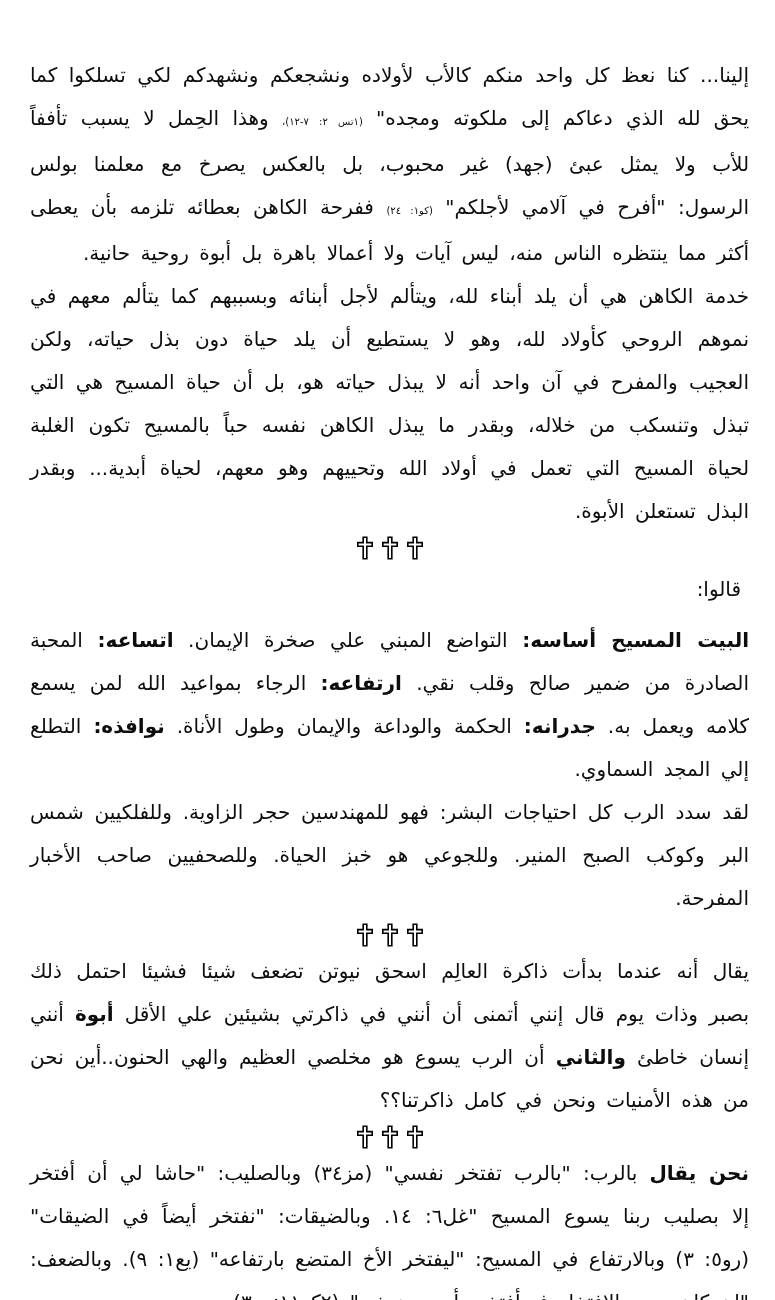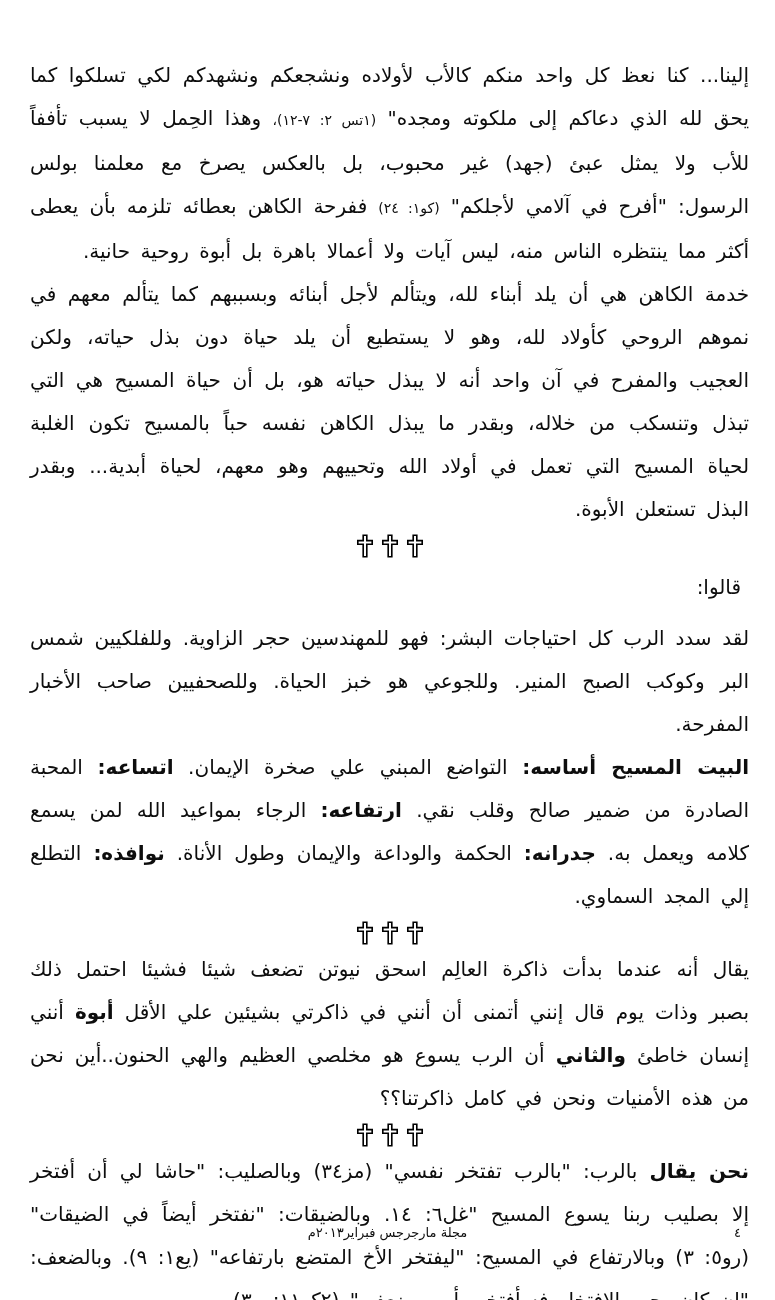--- a/index.html
+++ b/index.html
@@ -23,21 +23,21 @@
   .para {
     margin: 0;
     font-size: 20px;
     line-height: 43px;
     text-align: justify;
     text-align-last: start;
     -moz-text-align-last: start;
     word-spacing: 4px;
   }
   .para b { font-weight: bold; }
-  .para .cite { font-size: 14px; }
+  .para .cite { font-size: 10px; }
   .lead-line {
     margin: 8px;
     font-size: 20px;
     line-height: 43px;
     text-align: right;
   }
   .sep {
     height: 24px;
     margin: 3px 0;
     display: flex;
@@ -87,23 +87,23 @@
       </span>
       <span class="cross">
         <svg width="18" height="24" viewBox="0 0 20 26">
             <path d="M8 1 h4 v6 h6 v4 h-6 v14 h-4 v-14 h-6 v-4 h6 z" fill="#ffffff" stroke="#000000" stroke-width="1.8"></path>
           </svg>
       </span>
     </div>
 
     <p class="lead-line">قالوا:</p>
 
+    <p class="para"><b>البيت المسيح أساسه:</b><span> التواضع المبني علي صخرة الإيمان. </span><b>اتساعه:</b><span> المحبة الصادرة من ضمير صالح وقلب نقي. </span><b>ارتفاعه:</b><span> الرجاء بمواعيد الله لمن يسمع كلامه ويعمل به. </span><b>جدرانه:</b><span> الحكمة والوداعة والإيمان وطول الأناة. </span><b>نوافذه:</b><span> التطلع إلي المجد السماوي.</span></p>
+
     <p class="para"><span>لقد سدد الرب كل احتياجات البشر: فهو للمهندسين حجر الزاوية. وللفلكيين شمس البر وكوكب الصبح المنير. وللجوعي هو خبز الحياة. وللصحفيين صاحب الأخبار المفرحة.</span></p>
-
-    <p class="para"><b>البيت المسيح أساسه:</b><span> التواضع المبني علي صخرة الإيمان. </span><b>اتساعه:</b><span> المحبة الصادرة من ضمير صالح وقلب نقي. </span><b>ارتفاعه:</b><span> الرجاء بمواعيد الله لمن يسمع كلامه ويعمل به. </span><b>جدرانه:</b><span> الحكمة والوداعة والإيمان وطول الأناة. </span><b>نوافذه:</b><span> التطلع إلي المجد السماوي.</span></p>
 
     <div class="sep">
       <span class="cross">
         <svg width="18" height="24" viewBox="0 0 20 26">
             <path d="M8 1 h4 v6 h6 v4 h-6 v14 h-4 v-14 h-6 v-4 h6 z" fill="#ffffff" stroke="#000000" stroke-width="1.8"></path>
           </svg>
       </span>
       <span class="cross">
         <svg width="18" height="24" viewBox="0 0 20 26">
             <path d="M8 1 h4 v6 h6 v4 h-6 v14 h-4 v-14 h-6 v-4 h6 z" fill="#ffffff" stroke="#000000" stroke-width="1.8"></path>
@@ -133,17 +133,13 @@
         <svg width="18" height="24" viewBox="0 0 20 26">
             <path d="M8 1 h4 v6 h6 v4 h-6 v14 h-4 v-14 h-6 v-4 h6 z" fill="#ffffff" stroke="#000000" stroke-width="1.8"></path>
           </svg>
       </span>
     </div>
 
     <p class="para"><b>نحن يقال</b><span> بالرب: "بالرب تفتخر نفسي" (مز٣٤) وبالصليب: "حاشا لي أن أفتخر إلا بصليب ربنا يسوع المسيح "غل٦: ١٤.  وبالضيقات: "نفتخر أيضاً في الضيقات" (رو٥: ٣) وبالارتفاع في المسيح: "ليفتخر الأخ المتضع بارتفاعه" (يع١: ٩). وبالضعف: "إن كان يجب الافتخار فسأفتخر بأمور ضعفي" (٢كو١١: ٣٠)</span></p>
 
   </div>
 
-  <div class="footer">
-    <span>مجلة مارجرجس فبراير٢٠١٣م</span>
-    <span class="page-num">٤</span>
-  </div>
 </div>
 
 </body></html>

